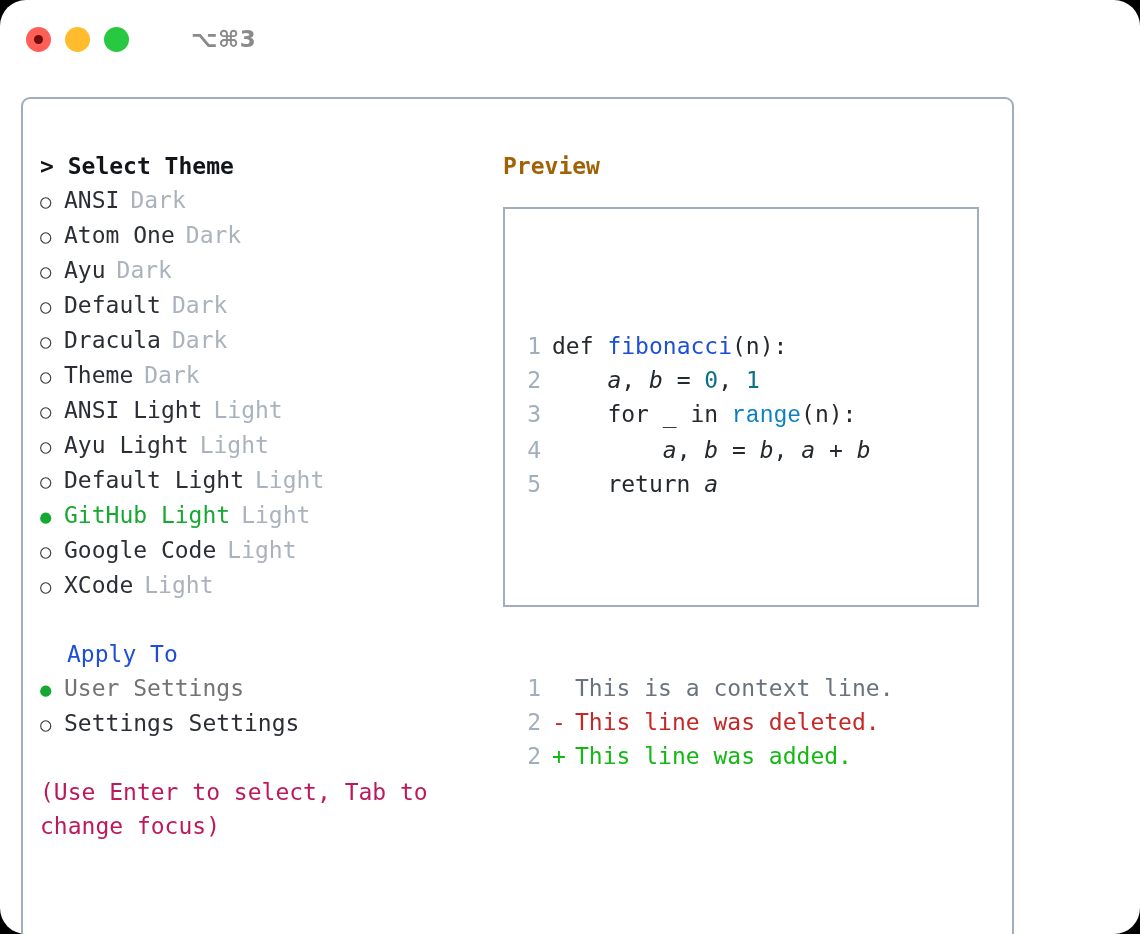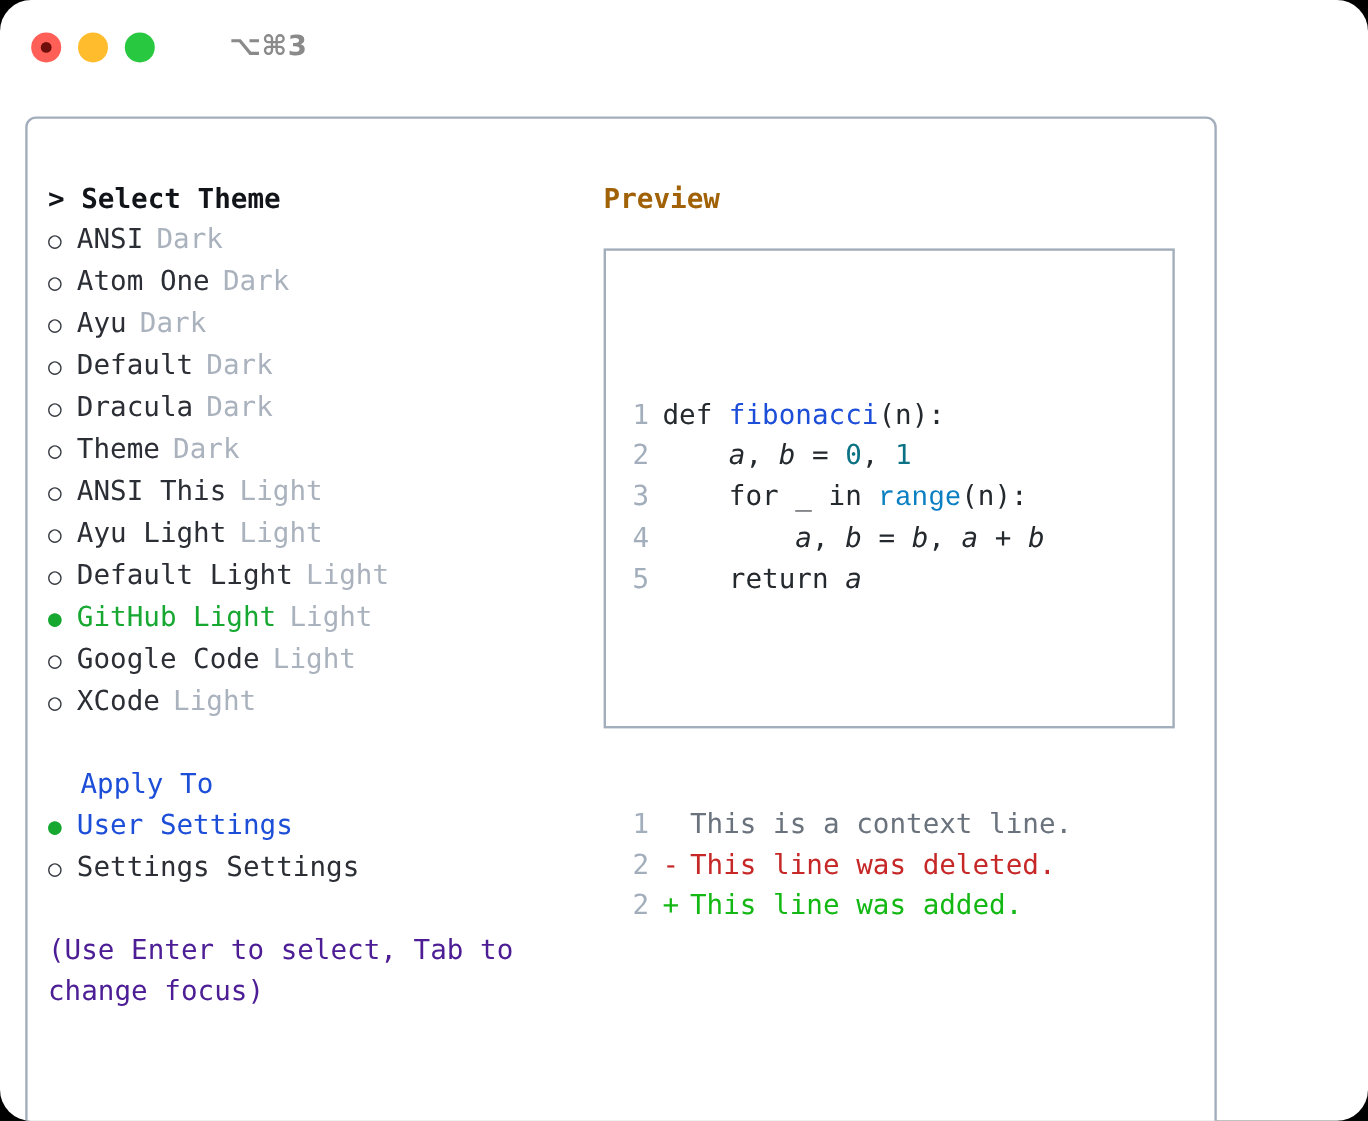--- a/index.html
+++ b/index.html
@@ -134,28 +134,28 @@
     white-space: pre;
   }
   .apply-row {
     display: flex;
     align-items: baseline;
     line-height: 34px;
     font-size: 23px;
     white-space: pre;
   }
   .apply-row .opt-label { color: #2b2f35; }
-  .apply-row.selected .opt-label { color: #1d4ed8; }
+  .apply-row.selected .opt-label { color: #737373; }
   .apply-row.selected .marker { color: #16a831; }
 
   .hint {
     margin-top: 34px;
     font-size: 23px;
     line-height: 34px;
-    color: #4c1d95;
+    color: #be185d;
     width: 400px;
     white-space: pre-wrap;
   }
 
   
   .right-col {
     position: absolute;
     left: 480px;
     top: 50px;
     width: 490px;
@@ -227,21 +227,21 @@
 
         <div class="list-header">&gt; Select Theme</div>
 
         <div id="theme-list">
             <div class="theme-row"><span class="marker">○</span><span class="theme-name">ANSI</span><span class="theme-variant">Dark</span></div>
             <div class="theme-row"><span class="marker">○</span><span class="theme-name">Atom One</span><span class="theme-variant">Dark</span></div>
             <div class="theme-row"><span class="marker">○</span><span class="theme-name">Ayu</span><span class="theme-variant">Dark</span></div>
             <div class="theme-row"><span class="marker">○</span><span class="theme-name">Default</span><span class="theme-variant">Dark</span></div>
             <div class="theme-row"><span class="marker">○</span><span class="theme-name">Dracula</span><span class="theme-variant">Dark</span></div>
             <div class="theme-row"><span class="marker">○</span><span class="theme-name">Theme</span><span class="theme-variant">Dark</span></div>
-            <div class="theme-row"><span class="marker">○</span><span class="theme-name">ANSI This</span><span class="theme-variant">Light</span></div>
+            <div class="theme-row"><span class="marker">○</span><span class="theme-name">ANSI Light</span><span class="theme-variant">Light</span></div>
             <div class="theme-row"><span class="marker">○</span><span class="theme-name">Ayu Light</span><span class="theme-variant">Light</span></div>
             <div class="theme-row"><span class="marker">○</span><span class="theme-name">Default Light</span><span class="theme-variant">Light</span></div>
             <div class="theme-row selected"><span class="marker">●</span><span class="theme-name">GitHub Light</span><span class="theme-variant">Light</span></div>
             <div class="theme-row"><span class="marker">○</span><span class="theme-name">Google Code</span><span class="theme-variant">Light</span></div>
             <div class="theme-row"><span class="marker">○</span><span class="theme-name">XCode</span><span class="theme-variant">Light</span></div>
           </div>
 
         <div class="section-gap"></div>
 
         <div class="apply-header">Apply To</div>

